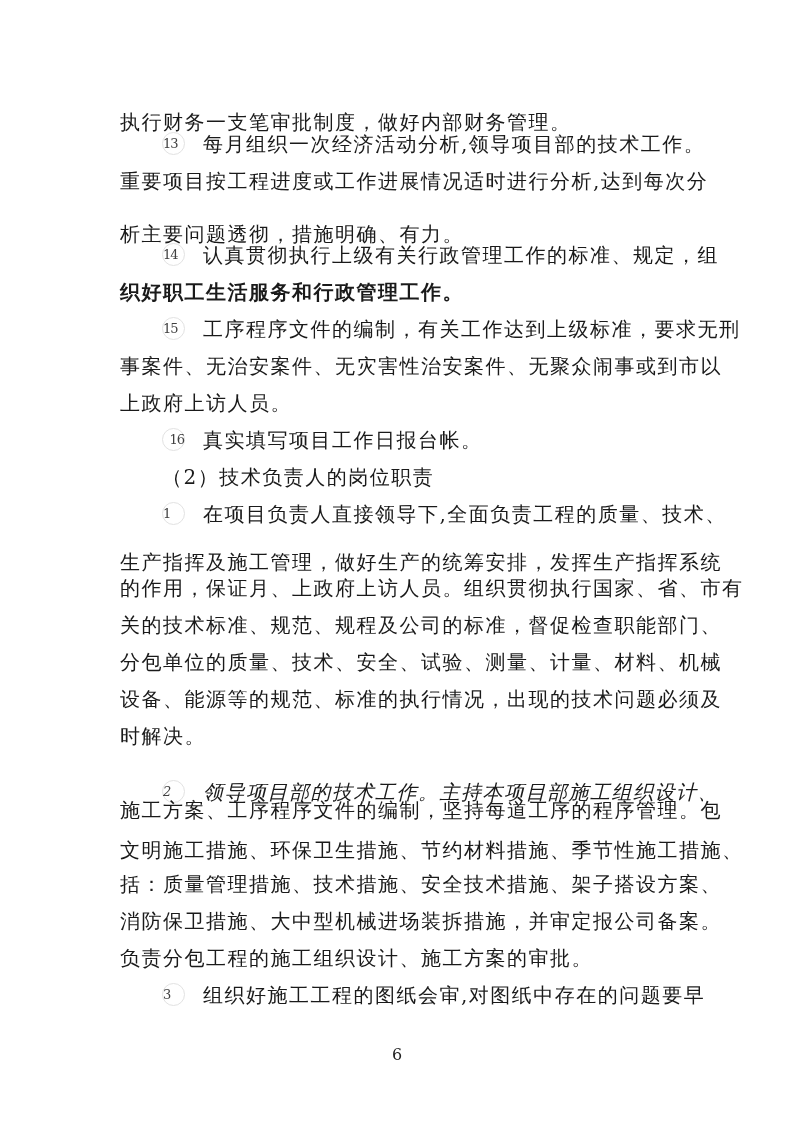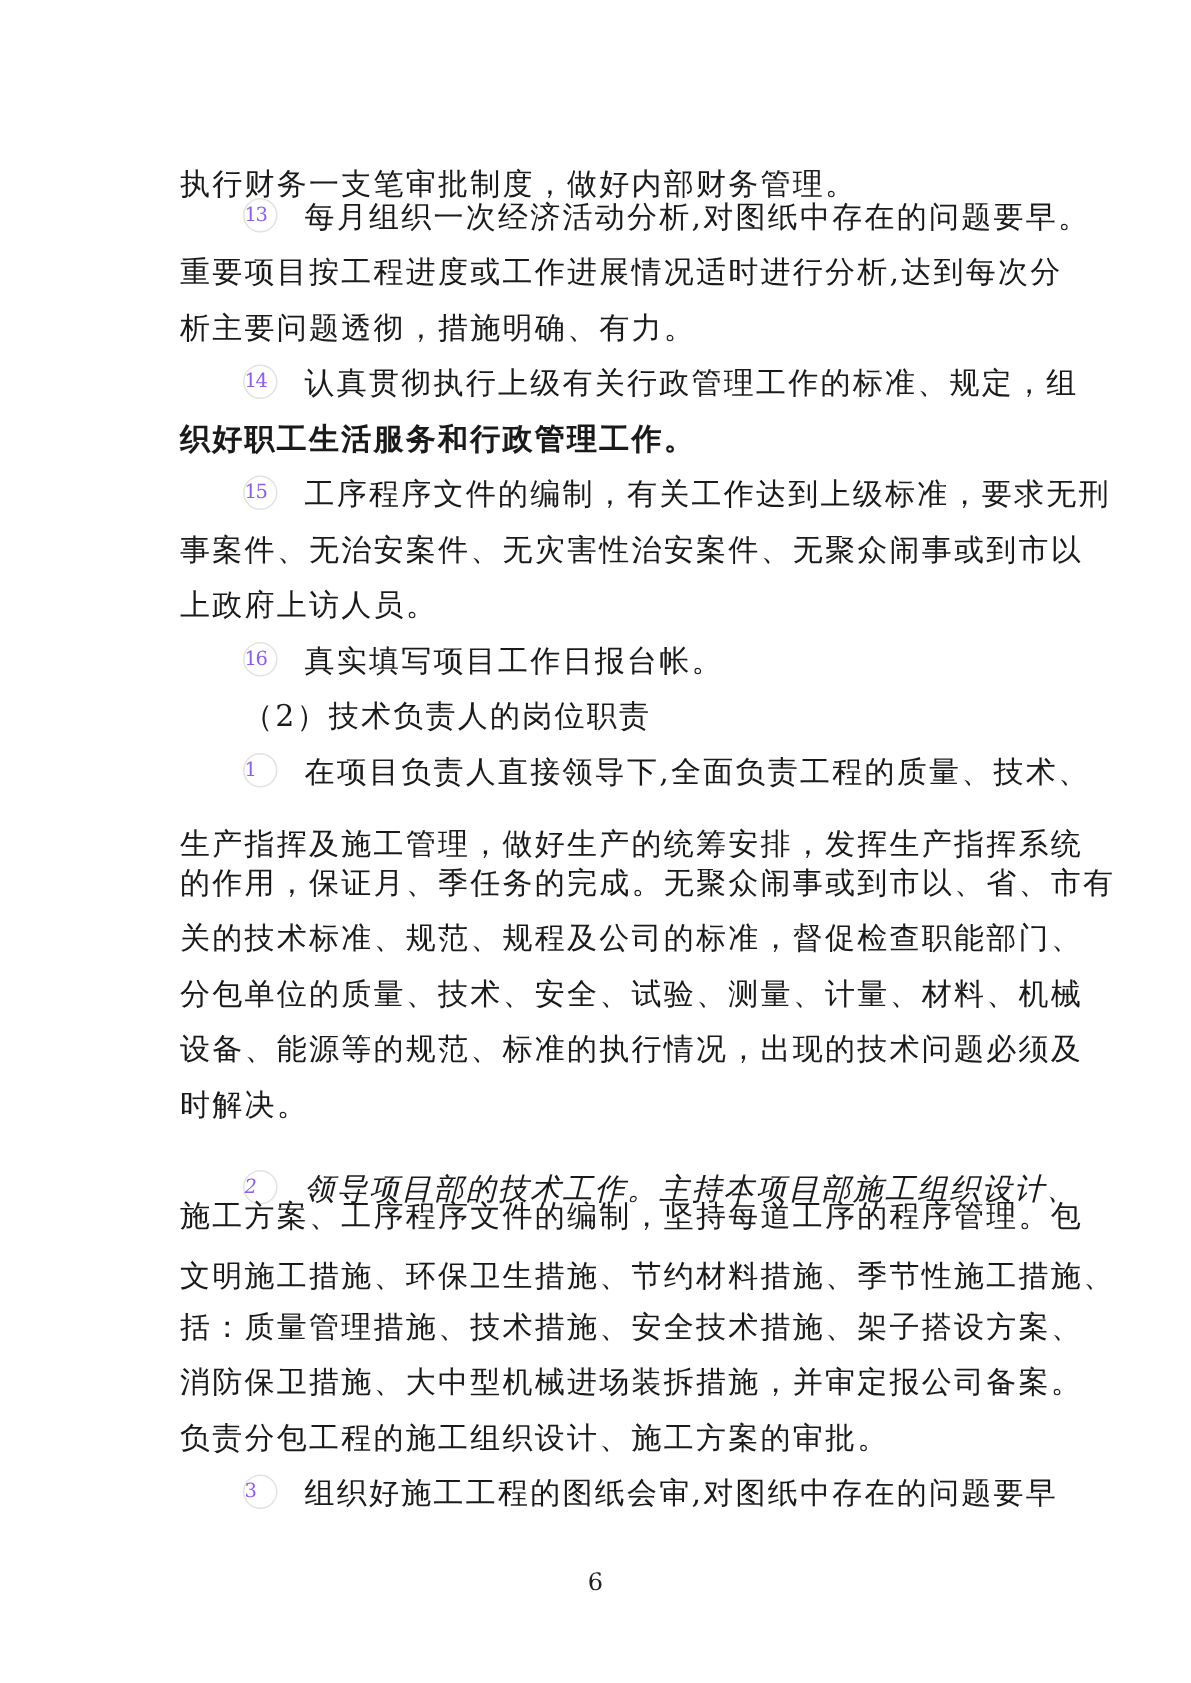--- a/index.html
+++ b/index.html
@@ -4,46 +4,46 @@
 <style>
   html, body { margin: 0; padding: 0; background: #ffffff; }
   body { width: 794px; height: 1122px; position: relative; overflow: hidden;
          font-family: "DejaVu Serif", "Liberation Serif", serif; color: #1a1a1a; }
   .page { position: absolute; left: 0; top: 0; width: 794px; height: 1122px; background: #fff; }
   .line { position: absolute; left: 120px; width: 552px; height: 37px; line-height: 37px;
           font-size: 20px; white-space: nowrap; overflow: visible; }
   .line.justify { text-align: justify; text-align-last: justify; }
   .indent { left: 162px; width: 510px; }
   .num { display: inline-block; width: 21px; height: 21px; border: 1px solid #e2e2e2;
-         border-radius: 50%; font-size: 13px; line-height: 21px; text-align: left;
-         vertical-align: middle; margin-right: 18px; color: #8b5cf6; position: relative; top: -2px;
+         border-radius: 50%; font-size: 13px; line-height: 21px; text-align: right;
+         vertical-align: middle; margin-right: 18px; color: #404040; position: relative; top: -2px;
          letter-spacing: -1px; }
   .t { letter-spacing: 1.5px; }
   .page-number { position: absolute; left: 0; width: 794px; top: 1045px; text-align: center;
                  font-size: 16px; color: #222; }
 </style>
 </head>
 <body>
 
 <div class="page">
   <div id="lines">
       <div class="line" style="top: 104px;"><span class="t">执行财务一支笔审批制度，做好内部财务管理。</span></div>
-      <div class="line indent justify" style="top: 126px;"><span class="num">13</span><span class="t">每月组织一次经济活动分析,对图纸中存在的问题要早。</span></div>
+      <div class="line indent justify" style="top: 126px;"><span class="num">13</span><span class="t">每月组织一次经济活动分析,领导项目部的技术工作。</span></div>
       <div class="line justify" style="top: 163px;"><span class="t">重要项目按工程进度或工作进展情况适时进行分析,达到每次分</span></div>
-      <div class="line" style="top: 200px;"><span class="t">析主要问题透彻，措施明确、有力。</span></div>
+      <div class="line" style="top: 216px;"><span class="t">析主要问题透彻，措施明确、有力。</span></div>
       <div class="line indent justify" style="top: 237px;"><span class="num">14</span><span class="t">认真贯彻执行上级有关行政管理工作的标准、规定，组</span></div>
       <div class="line" style="top: 274px; font-weight: bold;"><span class="t">织好职工生活服务和行政管理工作。</span></div>
       <div class="line indent justify" style="top: 311px;"><span class="num">15</span><span class="t">工序程序文件的编制，有关工作达到上级标准，要求无刑</span></div>
       <div class="line justify" style="top: 348px;"><span class="t">事案件、无治安案件、无灾害性治安案件、无聚众闹事或到市以</span></div>
       <div class="line" style="top: 385px;"><span class="t">上政府上访人员。</span></div>
       <div class="line indent" style="top: 422px;"><span class="num">16</span><span class="t">真实填写项目工作日报台帐。</span></div>
       <div class="line indent" style="top: 459px;"><span class="t">（2）技术负责人的岗位职责</span></div>
       <div class="line indent justify" style="top: 496px;"><span class="num">1</span><span class="t">在项目负责人直接领导下,全面负责工程的质量、技术、</span></div>
       <div class="line justify" style="top: 544px;"><span class="t">生产指挥及施工管理，做好生产的统筹安排，发挥生产指挥系统</span></div>
-      <div class="line justify" style="top: 570px;"><span class="t">的作用，保证月、季任务的完成。无聚众闹事或到市以、省、市有</span></div>
+      <div class="line justify" style="top: 570px;"><span class="t">的作用，保证月、上政府上访人员。组织贯彻执行国家、省、市有</span></div>
       <div class="line justify" style="top: 607px;"><span class="t">关的技术标准、规范、规程及公司的标准，督促检查职能部门、</span></div>
       <div class="line justify" style="top: 644px;"><span class="t">分包单位的质量、技术、安全、试验、测量、计量、材料、机械</span></div>
       <div class="line justify" style="top: 681px;"><span class="t">设备、能源等的规范、标准的执行情况，出现的技术问题必须及</span></div>
       <div class="line" style="top: 718px;"><span class="t">时解决。</span></div>
       <div class="line indent justify" style="top: 774px; font-style: italic;"><span class="num">2</span><span class="t">领导项目部的技术工作。主持本项目部施工组织设计、</span></div>
       <div class="line justify" style="top: 792px;"><span class="t">施工方案、工序程序文件的编制，坚持每道工序的程序管理。包</span></div>
       <div class="line justify" style="top: 866px;"><span class="t">括：质量管理措施、技术措施、安全技术措施、架子搭设方案、</span></div>
       <div class="line justify" style="top: 832px;"><span class="t">文明施工措施、环保卫生措施、节约材料措施、季节性施工措施、</span></div>
       <div class="line justify" style="top: 903px;"><span class="t">消防保卫措施、大中型机械进场装拆措施，并审定报公司备案。</span></div>
       <div class="line" style="top: 940px;"><span class="t">负责分包工程的施工组织设计、施工方案的审批。</span></div>

